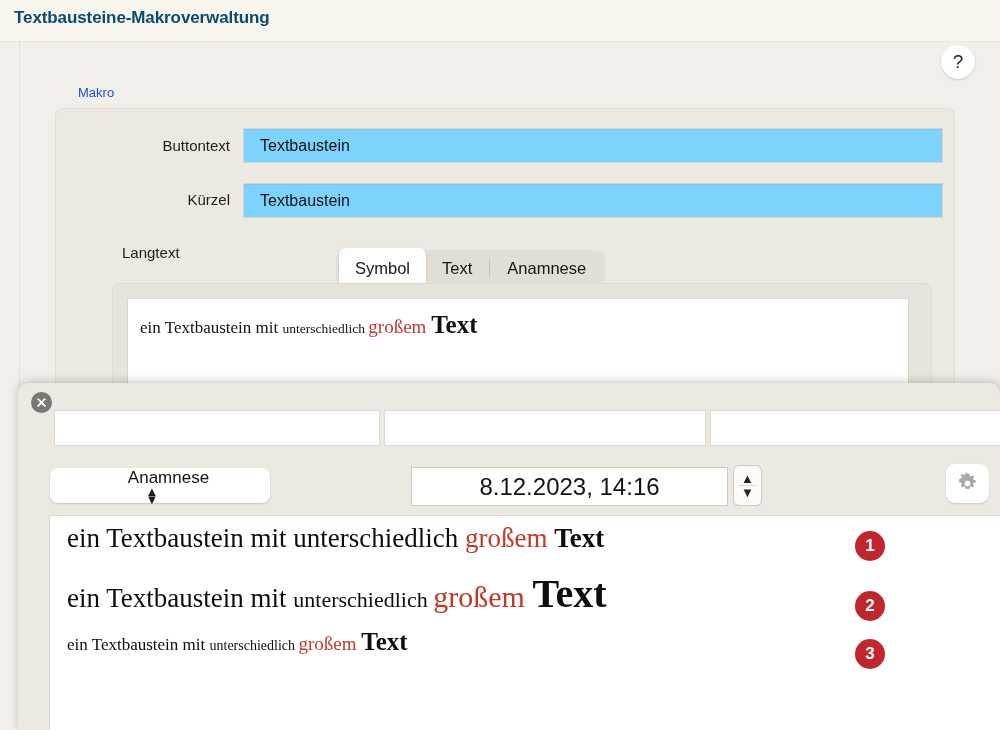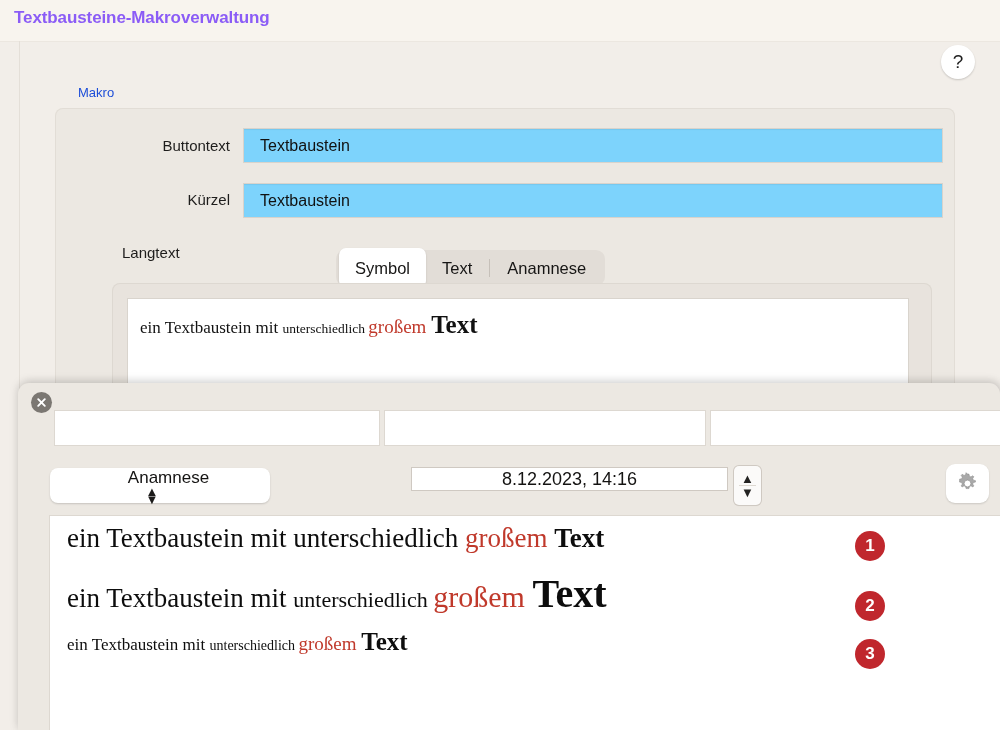--- a/index.html
+++ b/index.html
@@ -27,21 +27,21 @@
     left: 0; top: 0;
     width: 1000px; height: 41px;
     background: #f8f4ee;
     border-bottom: 1px solid #ece7e0;
   }
   .window-title {
     position: absolute;
     left: 14px; top: 8px;
     font-size: 17px;
     font-weight: bold;
-    color: #8b5cf6;
+    color: #0c4a6e;
     letter-spacing: -0.1px;
   }
   .help-btn {
     position: absolute;
     left: 941px; top: 45px;
     width: 34px; height: 34px;
     border-radius: 50%;
     background: #ffffff;
     box-shadow: 0 1px 2px rgba(0,0,0,0.18);
     display: flex;
@@ -225,27 +225,27 @@
     flex-direction: column;
     align-items: center;
     line-height: 0.62;
     font-size: 13px;
     color: #1b1a19;
   }
 
   .date-field {
     position: absolute;
     left: 394px; top: 85px;
-    width: 315px; height: 22px;
+    width: 315px; height: 37px;
     background: #ffffff;
     box-shadow: 0 0 0 1px #cfc9c2;
     display: flex;
     align-items: center;
     justify-content: center;
-    font-size: 18px;
+    font-size: 24px;
     color: #141312;
   }
   .stepper {
     position: absolute;
     left: 716px; top: 83px;
     width: 27px; height: 39px;
     background: #fbfaf9;
     border-radius: 5px;
     box-shadow: 0 0 0 1px #cfc9c2, 0 1px 1px rgba(0,0,0,0.1);
     display: flex;

